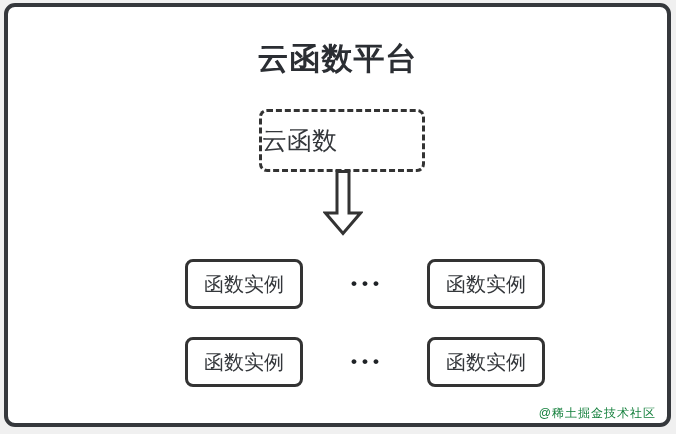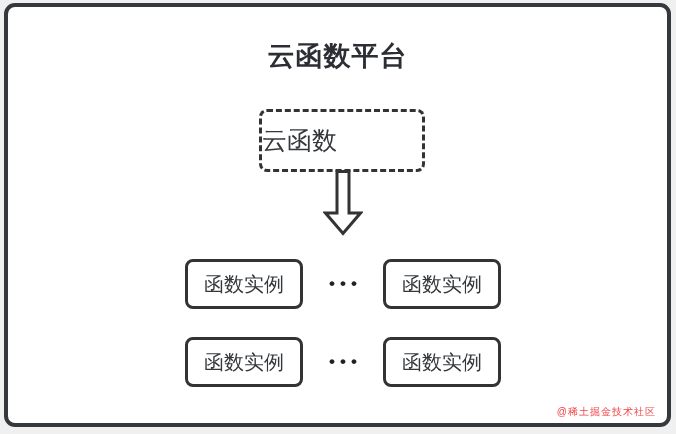--- a/index.html
+++ b/index.html
@@ -25,21 +25,21 @@
     background: #ffffff;
     border: 4px solid #35383c;
     border-radius: 11px;
   }
   .title {
     position: absolute;
     left: 0;
     top: 31px;
     width: 100%;
     text-align: center;
-    font-size: 27px;
+    font-size: 31px;
     font-weight: 800;
     letter-spacing: 1px;
     color: #2b2e33;
   }
   .root-node {
     position: absolute;
     left: 251px;
     top: 102px;
     width: 166px;
     height: 63px;
@@ -55,21 +55,21 @@
     color: #34373b;
   }
   .arrow {
     position: absolute;
     left: 315px;
     top: 163px;
   }
   .row {
     position: absolute;
     left: 177px;
-    width: 316px;
+    width: 360px;
     height: 50px;
     display: flex;
     align-items: center;
     justify-content: space-between;
   }
   .row.r0 { top: 252px; }
   .row.r1 { top: 330px; }
   .inst-node {
     width: 118px;
     height: 50px;
@@ -91,22 +91,22 @@
     letter-spacing: 5px;
     padding-left: 5px;
     color: #1f2226;
     line-height: 1;
     transform: translateY(-1px);
   }
   .watermark {
     position: absolute;
     right: 11px;
     top: 398px;
-    font-size: 10px;
-    color: #ef4444;
+    font-size: 12px;
+    color: #15803d;
     letter-spacing: 1px;
   }
 </style>
 </head>
 <body>
 
 <div class="canvas">
   <div class="frame">
 
     <div class="title">云函数平台</div>

